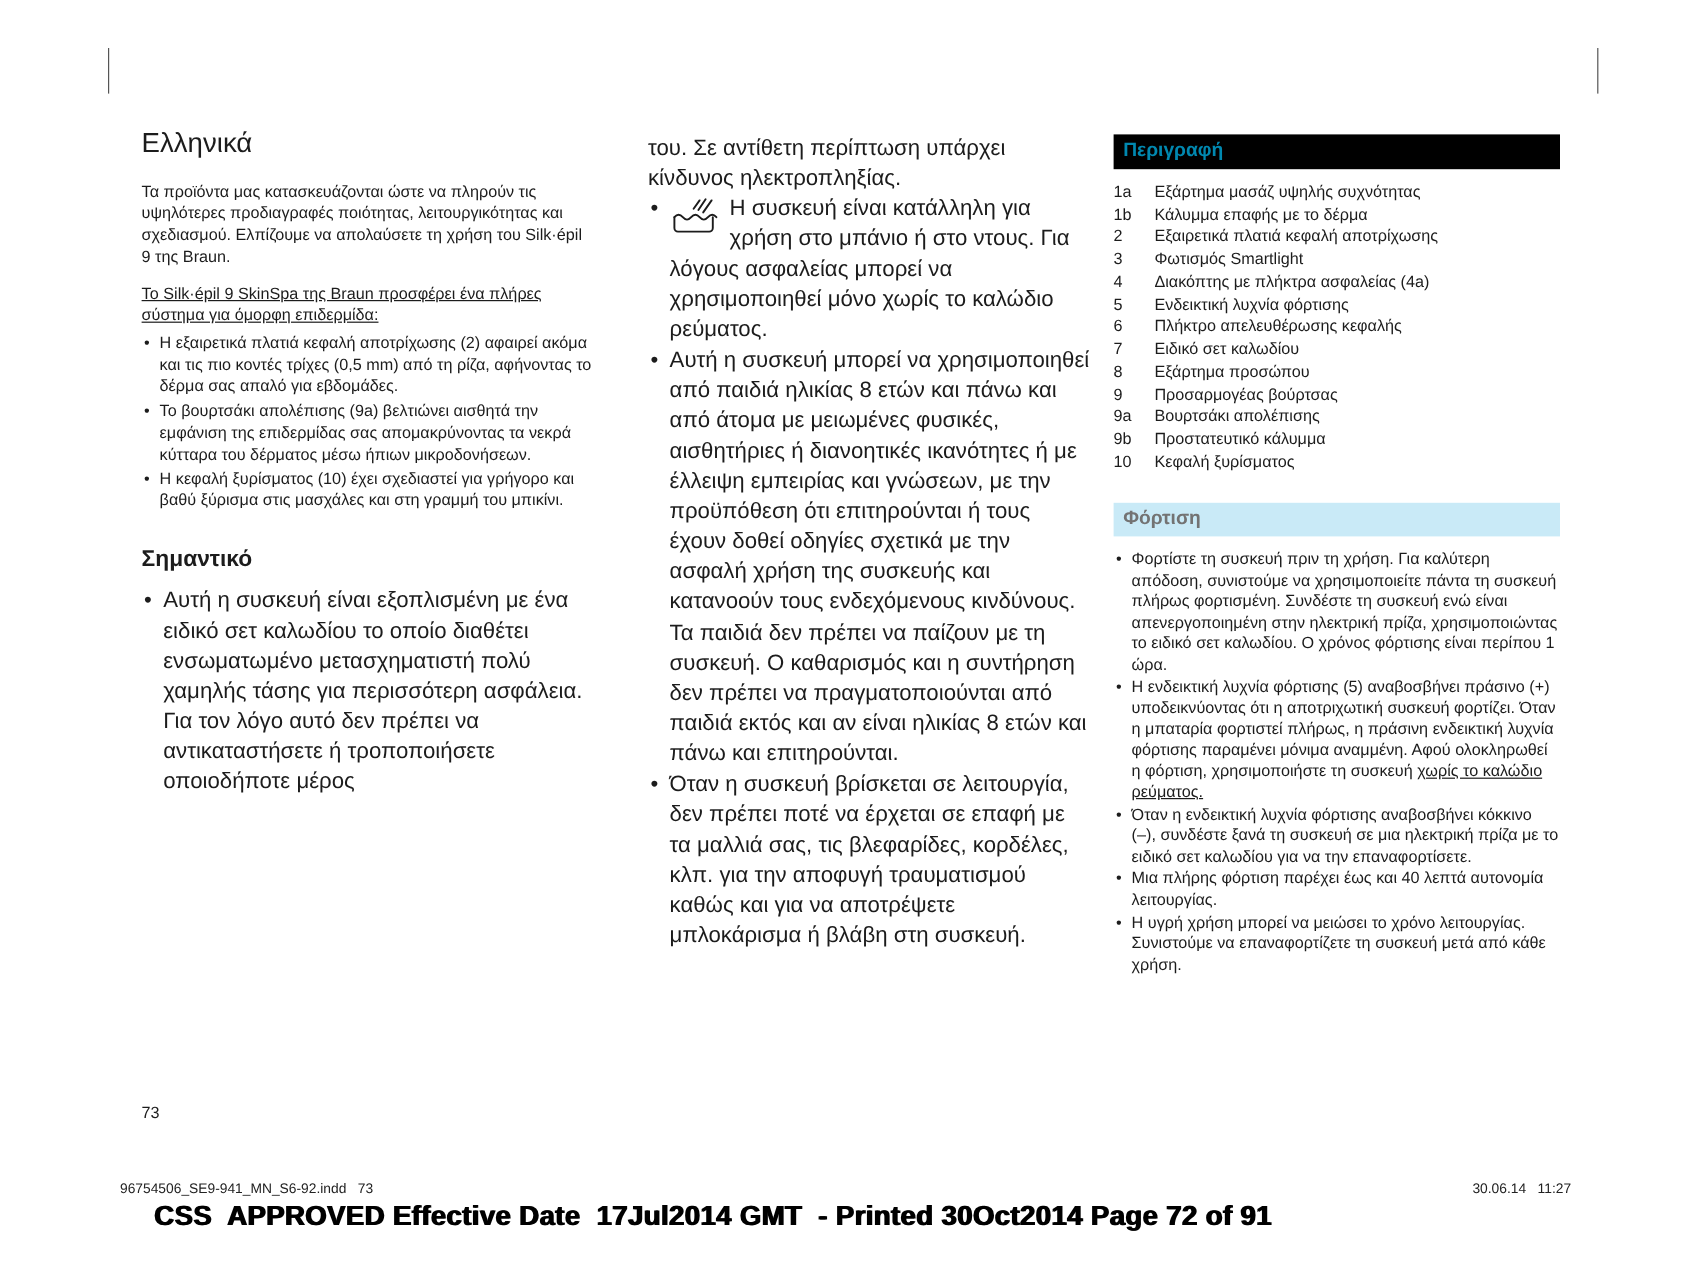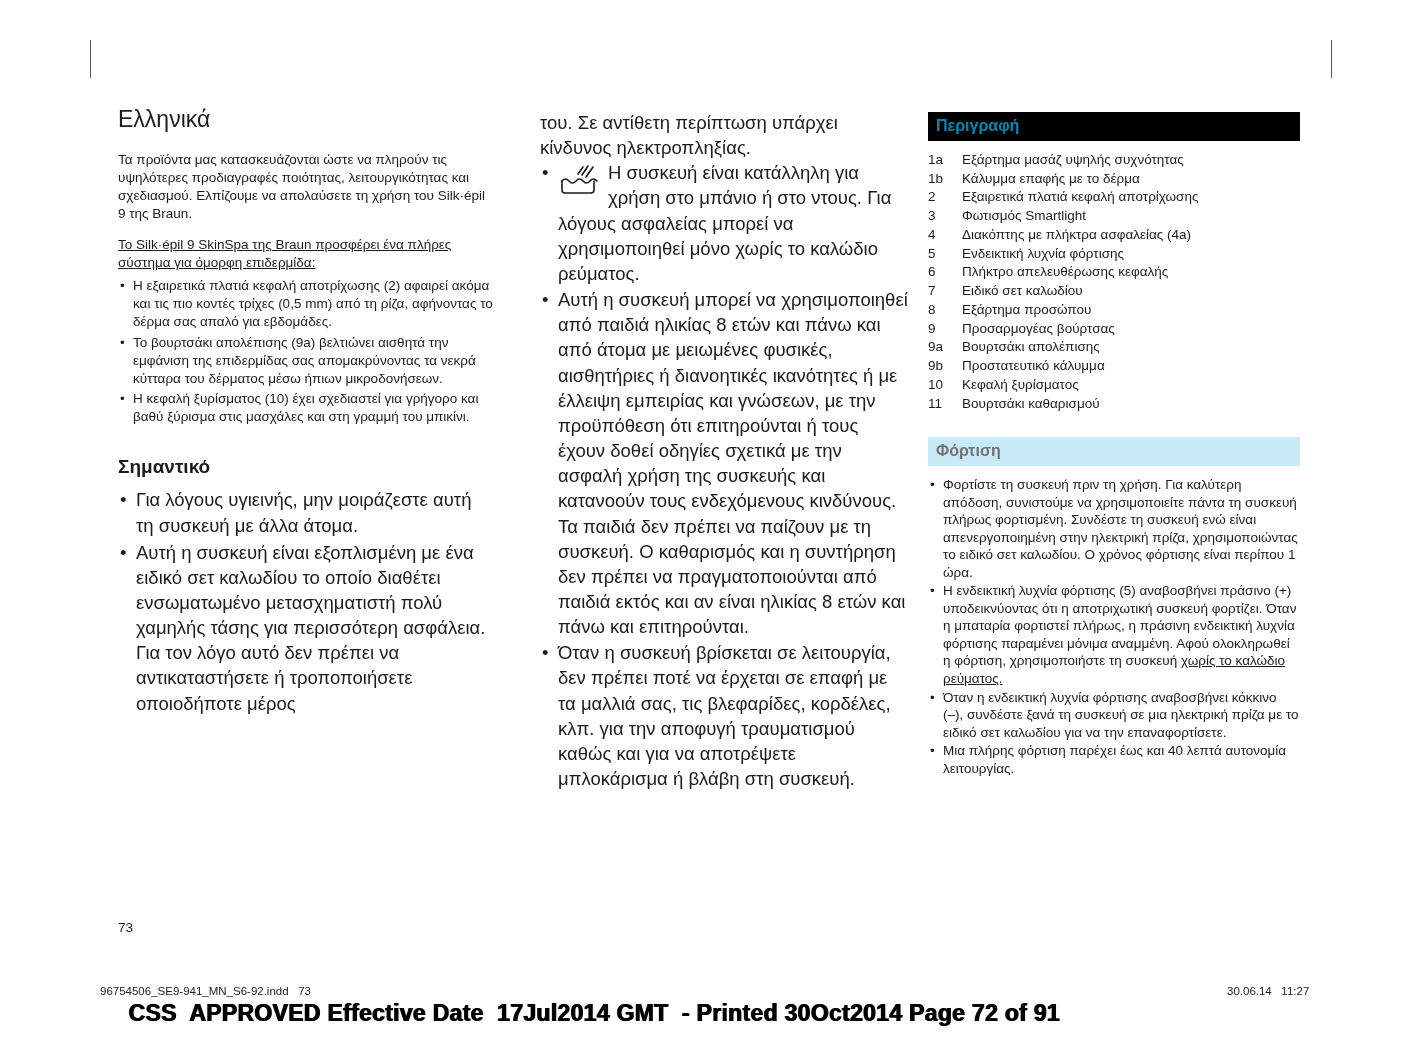--- a/index.html
+++ b/index.html
@@ -64,21 +64,20 @@
     <div class="lang-title">Ελληνικά</div>
     <div class="p">Τα προϊόντα μας κατασκευάζονται ώστε να πληρούν τις υψηλότερες προδιαγραφές ποιότητας, λειτουργικότητας και σχεδιασμού. Ελπίζουμε να απολαύσετε τη χρήση του Silk·épil 9 της Braun.</div>
     <div class="p intro-underlined">Το Silk·épil 9 SkinSpa της Braun προσφέρει ένα πλήρες σύστημα για όμορφη επιδερμίδα:</div>
     <div>
       <div class="bullet">Η εξαιρετικά πλατιά κεφαλή αποτρίχωσης (2) αφαιρεί ακόμα και τις πιο κοντές τρίχες (0,5 mm) από τη ρίζα, αφήνοντας το δέρμα σας απαλό για εβδομάδες.</div>
       <div class="bullet">Το βουρτσάκι απολέπισης (9a) βελτιώνει αισθητά την εμφάνιση της επιδερμίδας σας απομακρύνοντας τα νεκρά κύτταρα του δέρματος μέσω ήπιων μικροδονήσεων.</div>
       <div class="bullet">Η κεφαλή ξυρίσματος (10) έχει σχεδιαστεί για γρήγορο και βαθύ ξύρισμα στις μασχάλες και στη γραμμή του μπικίνι.</div>
     </div>
     <div class="important-title">Σημαντικό</div>
     <div>
-      <div class="bullet big">Για λόγους υγιεινής, μην μοιράζεστε αυτή τη συσκευή με άλλα άτομα.</div>
       <div class="bullet big">Αυτή η συσκευή είναι εξοπλισμένη με ένα ειδικό σετ καλωδίου το οποίο διαθέτει ενσωματωμένο μετασχηματιστή πολύ χαμηλής τάσης για περισσότερη ασφάλεια. Για τον λόγο αυτό δεν πρέπει να αντικαταστήσετε ή τροποποιήσετε οποιοδήποτε μέρος</div>
     </div>
   </div>
 
   <div class="col col-mid">
     <div>του. Σε αντίθετη περίπτωση υπάρχει κίνδυνος ηλεκτροπληξίας.</div>
     <div class="bullet">
       <span class="bath-icon-wrap">
         <svg width="44" height="36" viewBox="0 0 44 36" fill="none" stroke="#1c1c1c" stroke-width="1.6" stroke-linecap="round">
           <path d="M25 4 l-5 7"></path>
@@ -142,32 +141,29 @@
           <span class="desc-text">Βουρτσάκι απολέπισης</span>
         </div>
       <div class="desc-row">
           <span class="desc-num">9b</span>
           <span class="desc-text">Προστατευτικό κάλυμμα</span>
         </div>
       <div class="desc-row">
           <span class="desc-num">10</span>
           <span class="desc-text">Κεφαλή ξυρίσματος</span>
         </div>
-      <div class="desc-row">
-          <span class="desc-num">11</span>
-          <span class="desc-text">Βουρτσάκι καθαρισμού</span>
-        </div>
     </div>
 
     <div class="sec-header" style="background: rgb(201, 234, 247); color: #737373;">Φόρτιση</div>
     <div class="charge-list">
       <div class="bullet"><span>Φορτίστε τη συσκευή πριν τη χρήση. Για καλύτερη απόδοση, συνιστούμε να χρησιμοποιείτε πάντα τη συσκευή πλήρως φορτισμένη. Συνδέστε τη συσκευή ενώ είναι απενεργοποιημένη στην ηλεκτρική πρίζα, χρησιμοποιώντας το ειδικό σετ καλωδίου. Ο χρόνος φόρτισης είναι περίπου 1 ώρα.</span><span class="ul-seg"></span></div>
       <div class="bullet"><span>Η ενδεικτική λυχνία φόρτισης (5) αναβοσβήνει πράσινο (+) υποδεικνύοντας ότι η αποτριχωτική συσκευή φορτίζει. Όταν η μπαταρία φορτιστεί πλήρως, η πράσινη ενδεικτική λυχνία φόρτισης παραμένει μόνιμα αναμμένη. Αφού ολοκληρωθεί η φόρτιση, χρησιμοποιήστε τη συσκευή </span><span class="ul-seg">χωρίς το καλώδιο ρεύματος.</span></div>
       <div class="bullet"><span>Όταν η ενδεικτική λυχνία φόρτισης αναβοσβήνει κόκκινο (–), συνδέστε ξανά τη συσκευή σε μια ηλεκτρική πρίζα με το ειδικό σετ καλωδίου για να την επαναφορτίσετε.</span><span class="ul-seg"></span></div>
       <div class="bullet"><span>Μια πλήρης φόρτιση παρέχει έως και 40 λεπτά αυτονομία λειτουργίας.</span><span class="ul-seg"></span></div>
+      <div class="bullet"><span>Η υγρή χρήση μπορεί να μειώσει το χρόνο λειτουργίας. Συνιστούμε να επαναφορτίζετε τη συσκευή μετά από κάθε χρήση.</span><span class="ul-seg"></span></div>
     </div>
   </div>
 
   <div class="page-number">73</div>
   <div class="footer-meta left">96754506_SE9-941_MN_S6-92.indd   73</div>
   <div class="footer-meta right">30.06.14   11:27</div>
   <div class="stamp">CSS  APPROVED Effective Date  17Jul2014 GMT  - Printed 30Oct2014 Page 72 of 91</div>
 
 </div>
 

